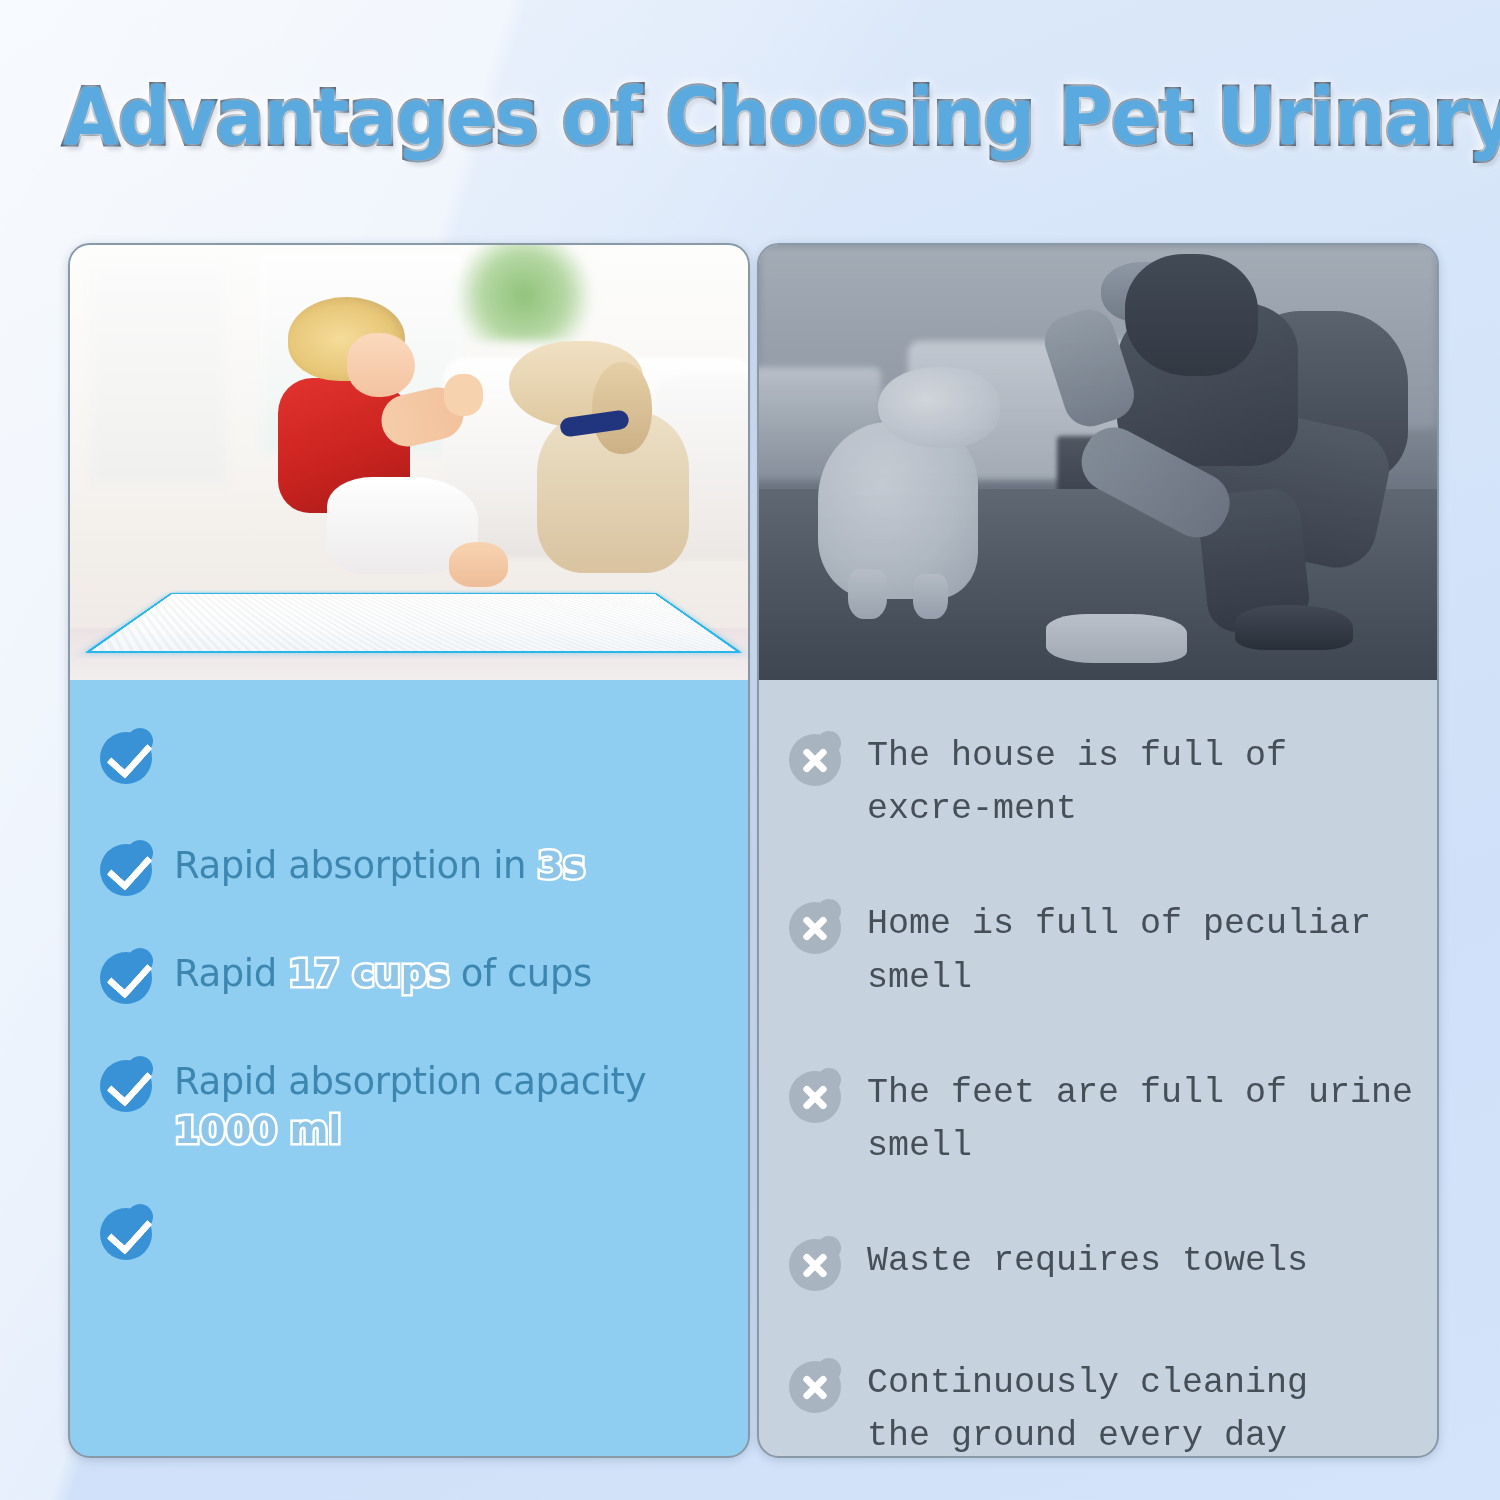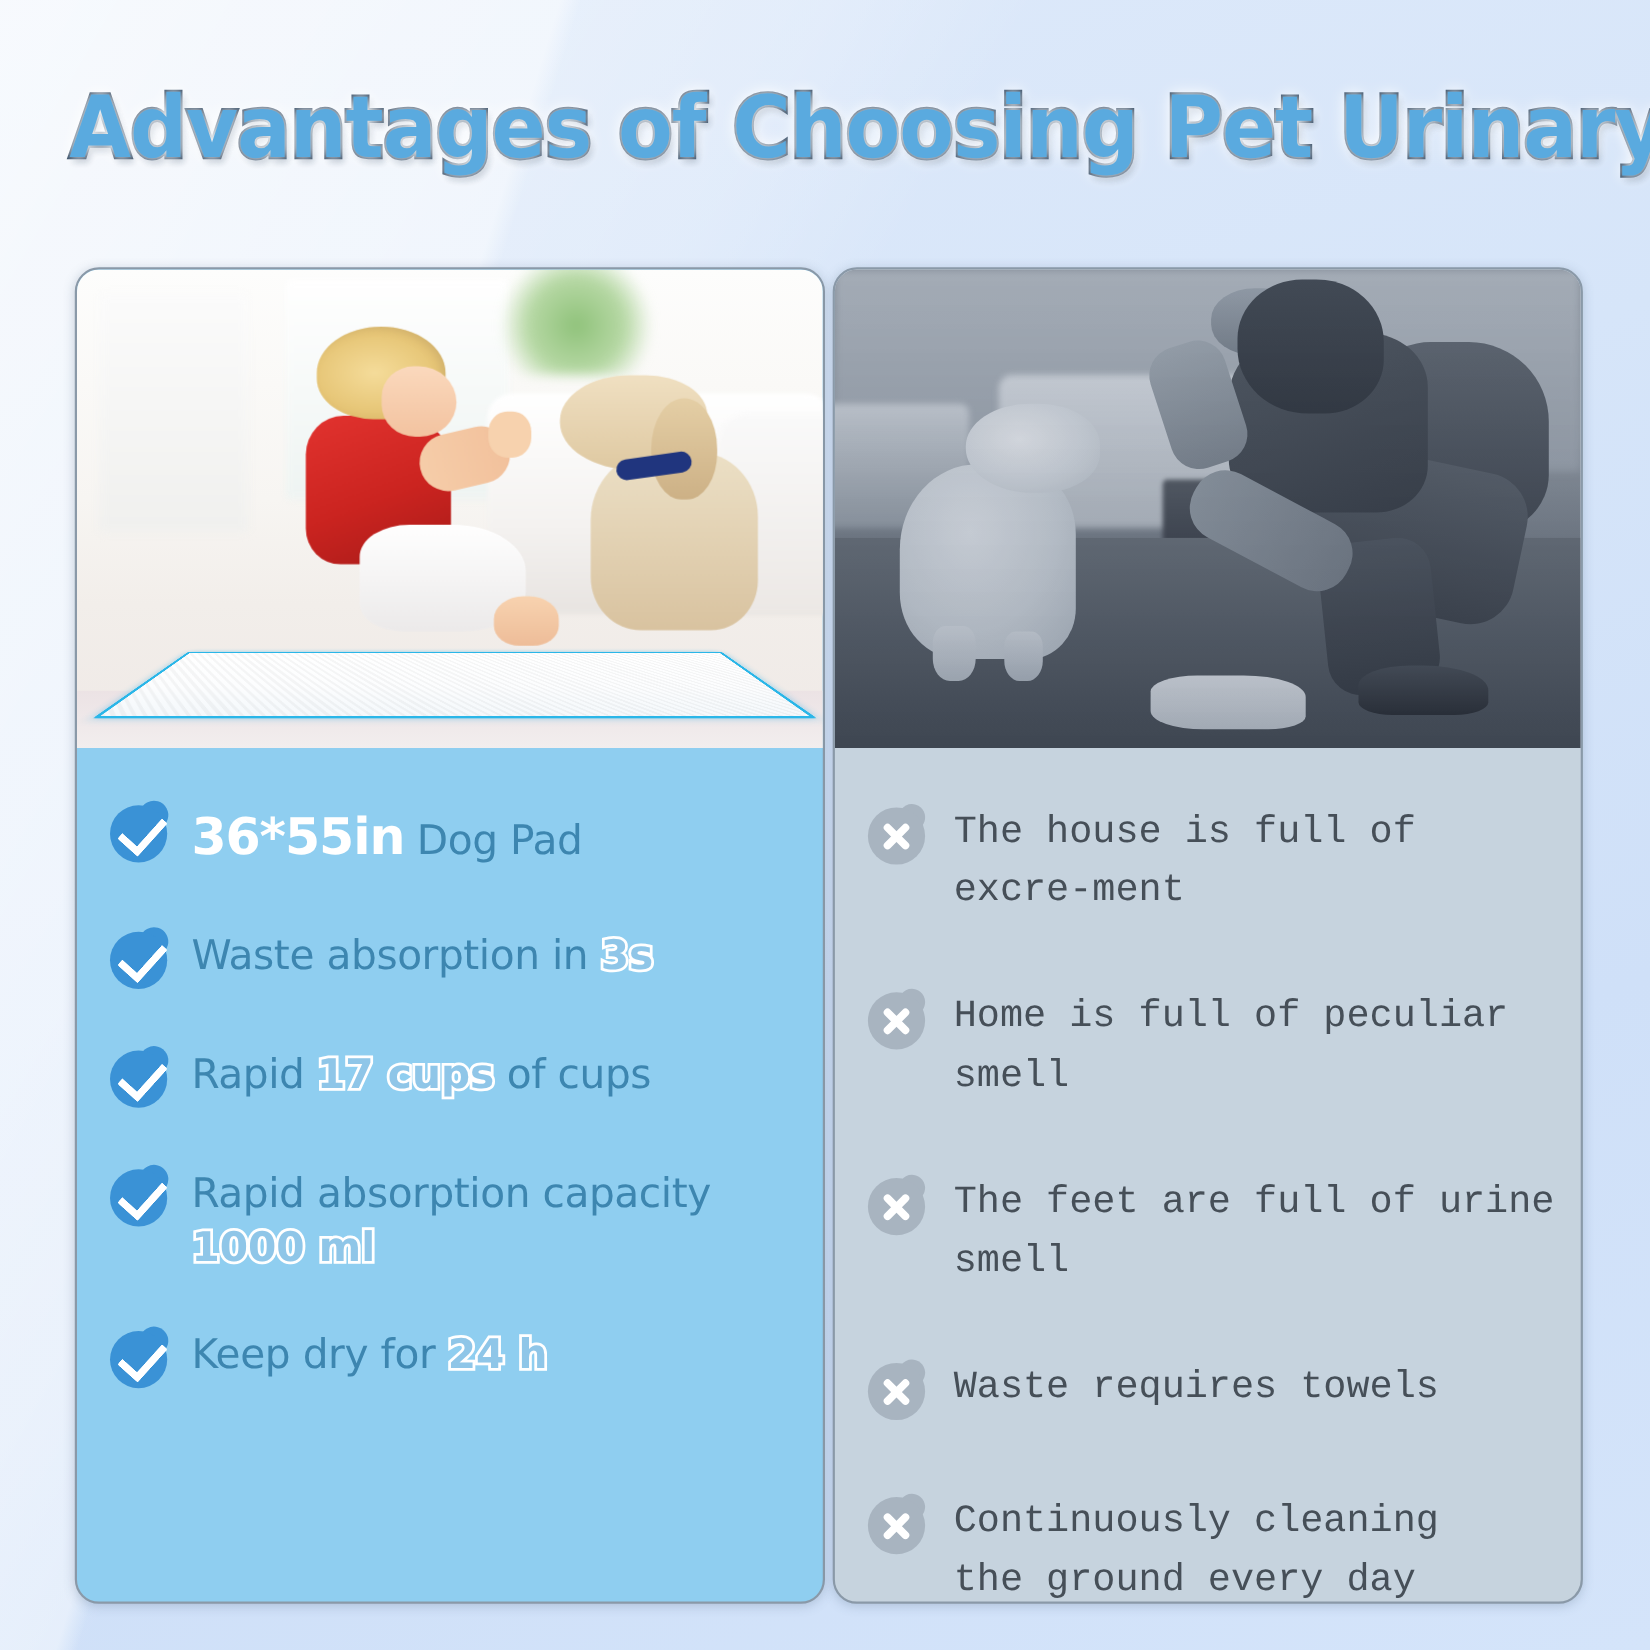--- a/index.html
+++ b/index.html
@@ -375,30 +375,29 @@
     </div>
 
     <div class="list" id="list-left">
 
       <div class="row">
         <span class="check-icon">
           <span class="tail"></span>
             <span class="disc"></span>
             <span class="mark"></span>
         </span>
-        <span class="pro-text"><span></span><span class="hl-white">36*55in</span><span> Dog Pad</span></span>
       </div>
 
       <div class="row">
         <span class="check-icon">
           <span class="tail"></span>
             <span class="disc"></span>
             <span class="mark"></span>
         </span>
-        <span class="pro-text"><span>Waste absorption in </span><span class="hl-out">3s</span><span></span></span>
+        <span class="pro-text"><span>Rapid absorption in </span><span class="hl-out">3s</span><span></span></span>
       </div>
 
       <div class="row">
         <span class="check-icon">
           <span class="tail"></span>
             <span class="disc"></span>
             <span class="mark"></span>
         </span>
         <span class="pro-text"><span>Rapid </span><span class="hl-out">17 cups</span><span> of cups</span></span>
       </div>
@@ -411,21 +410,20 @@
         </span>
         <span class="pro-text"><span>Rapid absorption capacity </span><span class="hl-out">1000 ml</span><span></span></span>
       </div>
 
       <div class="row">
         <span class="check-icon">
           <span class="tail"></span>
             <span class="disc"></span>
             <span class="mark"></span>
         </span>
-        <span class="pro-text"><span>Keep dry for </span><span class="hl-out">24 h</span><span></span></span>
       </div>
 
     </div>
   </div>
 
   <div class="card" id="card-right">
 
     <div class="photo" id="photo-right">
       <div id="pr-wall"></div>
       <div id="pr-chair"></div>

